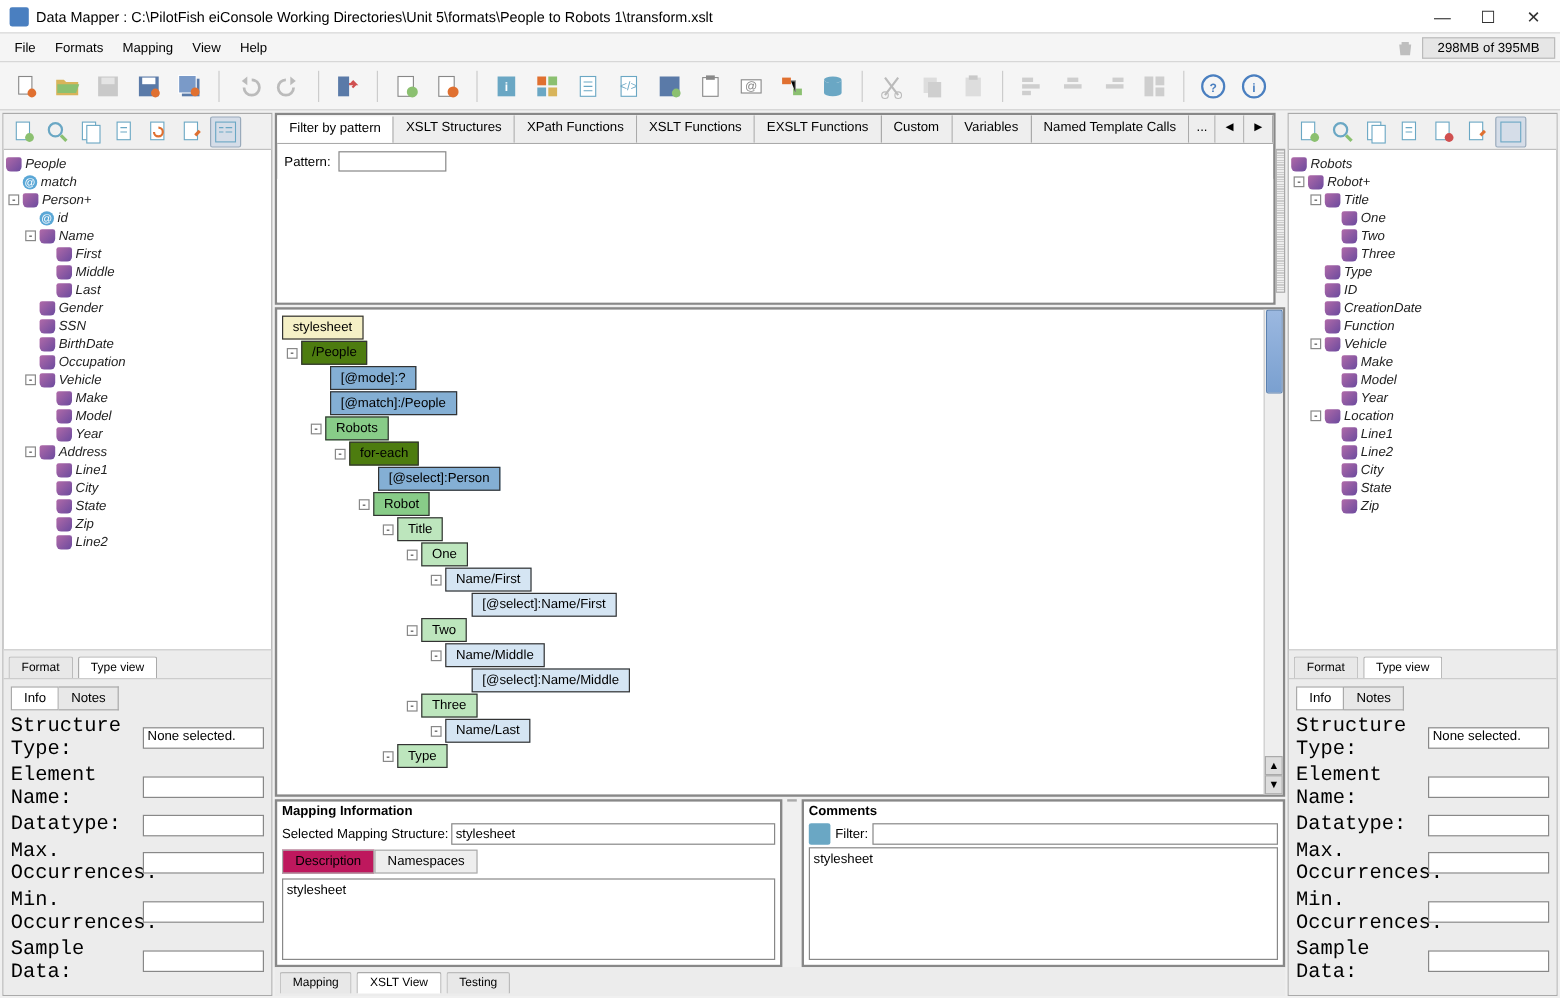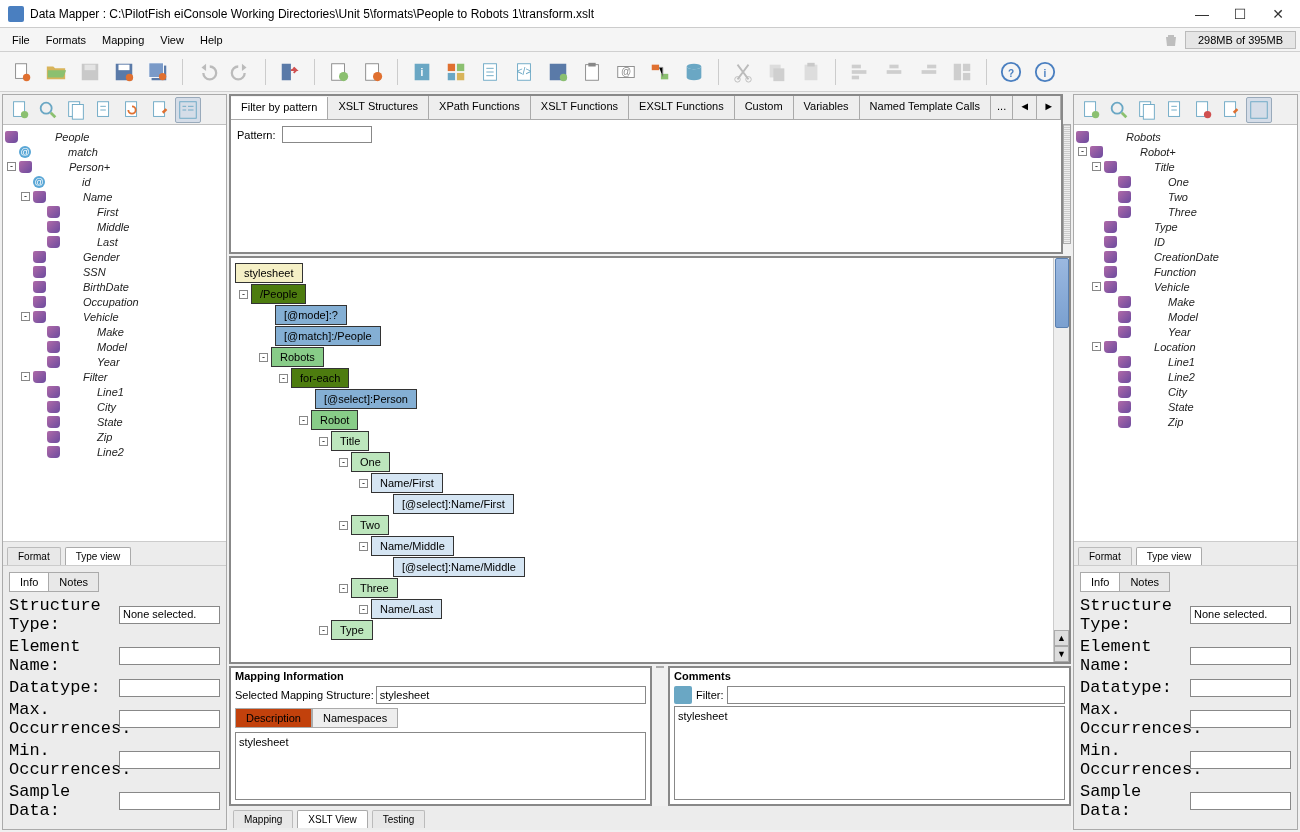--- a/index.html
+++ b/index.html
@@ -24,21 +24,21 @@
 .mini-toolbar { height: 30px; background: #f0f0f0; border-bottom: 1px solid #c0c0c0; display: flex; align-items: center; padding: 2px 4px; gap: 2px;}
 .mini-toolbar .tbtn { width:26px;height:26px;}
 .mini-toolbar .tbtn.sel { background:#d5dde8; border:1px solid #9ab;}
 .tree { flex: 1; overflow: auto; padding: 4px 2px; font-size: 12px; }
 .tree .node { white-space: nowrap; height: 15px; display:flex; align-items:center;}
 .tree .node .ind { display:inline-block; }
 .shield { display:inline-block; width:13px; height:12px; background: linear-gradient(135deg,#b06aa8,#6b4a9e); border-radius: 2px 2px 4px 4px; margin-right:3px; vertical-align:middle;}
 .attr-icon { display:inline-block; width:12px;height:12px; border-radius:50%; background:#5aa7d6; color:#fff; font-size:9px; line-height:12px; text-align:center; margin-right:3px;}
 .toggle { display:inline-block; width:9px;height:9px; border:1px solid #888; text-align:center; line-height:7px; font-size:9px; margin-right:3px; background:#fff;}
 .tree .lbl { color:#222;}
-.tree .lbl.italic { font-style: italic; margin-left: 34px;}
+.tree .lbl.italic { font-style: italic;}
 .bottom-tabs { height: 24px; display:flex; align-items:flex-end; padding:0 4px; gap:4px; border-top:1px solid #ccc; background:#ececec;}
 .tab { padding: 3px 10px; border:1px solid #aaa; background:#fff; border-bottom:none; border-radius:2px 2px 0 0; font-size:10px;}
 .tab.inactive { background:#e8e8e8; border-color:#bbb;}
 .info-panel { padding: 6px 6px; background:#ececec; border-top:1px solid #ccc;}
 .info-panel .tabs { display:flex; gap:0; margin-bottom:4px;}
 .info-panel .tabs .t { padding:3px 10px; border:1px solid #aaa; background:#fff; font-size:11px;}
 .info-panel .tabs .t.inactive{ background:#e8e8e8; border-left:none;}
 .field { display:flex; align-items:center; margin:3px 0;}
 .field label { width:110px; font-size:17px;font-family:Liberation Mono, monospace;}
 .field .box { height:18px; border:1px solid #888; background:#fff; flex:1; padding:1px 3px; font-size:11px; min-width:90px; max-width:110px;}
@@ -66,21 +66,21 @@
 .xbox.green-d { background:#88cc88;}
 .xbox.green-l { background:#bde6bd;}
 .center-bottom { display:flex; gap:4px; margin-top:2px; height:140px;}
 .mapinfo, .comments { flex:1; border:2px solid #888; background:#fff; display:flex; flex-direction:column;}
 .mapinfo { flex:1.05;}
 .panel-header { font-weight:bold; padding:2px 4px; font-size:11px;}
 .sel-struct { display:flex; align-items:center; padding:2px 4px; gap:2px;}
 .sel-struct input { flex:1; height:18px; border:1px solid #888; padding:1px 3px;}
 .subtabs { display:flex; padding:2px 4px;}
 .subtabs .st { padding:3px 10px; border:1px solid #aaa; background:#eee; font-size:11px;}
-.subtabs .st.active { background:#c2410c;}
+.subtabs .st.active { background:#be185d;}
 .desc-area { flex:1; margin:2px 4px 4px; border:1px solid #888; padding:3px; font-size:11px;}
 .filter-row { display:flex; align-items:center; padding:2px 4px; gap:4px;}
 .filter-row .ficon { width:18px;height:18px; background:#6aa7c4; border-radius:2px;}
 .filter-row input { flex:1; height:18px; border:1px solid #888;}
 .comment-area { flex:1; margin:0 4px 4px; border:1px solid #888; padding:3px; font-size:11px;}
 .grab { width:8px; background:repeating-linear-gradient(#ccc,#ccc 1px,#eee 1px,#eee 2px); border:1px solid #aaa; margin-top:30px; height:120px; align-self:flex-start;}
 .center-footer-tabs {height:24px; display:flex; align-items:flex-end; padding:2px 4px; gap:4px; background:#ececec;}
 </style>
 </head>
 <body>
@@ -421,21 +421,21 @@
         </div>
       <div class="node">
           <span class="ind" style="width:42px"></span>
           <span class="shield"></span>
           <span class="lbl italic">Year</span>
         </div>
       <div class="node">
           <span class="ind" style="width:16px"></span>
           <span class="toggle">-</span>
           <span class="shield"></span>
-          <span class="lbl italic">Filter</span>
+          <span class="lbl italic">Address</span>
         </div>
       <div class="node">
           <span class="ind" style="width:42px"></span>
           <span class="shield"></span>
           <span class="lbl italic">Line1</span>
         </div>
       <div class="node">
           <span class="ind" style="width:42px"></span>
           <span class="shield"></span>
           <span class="lbl italic">City</span>

